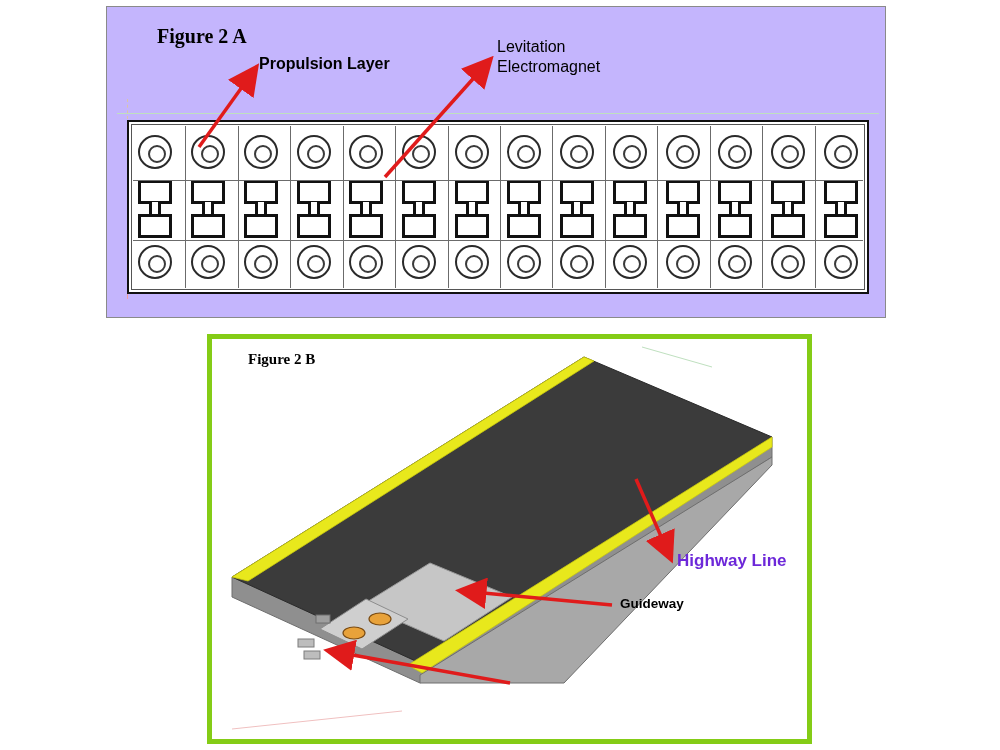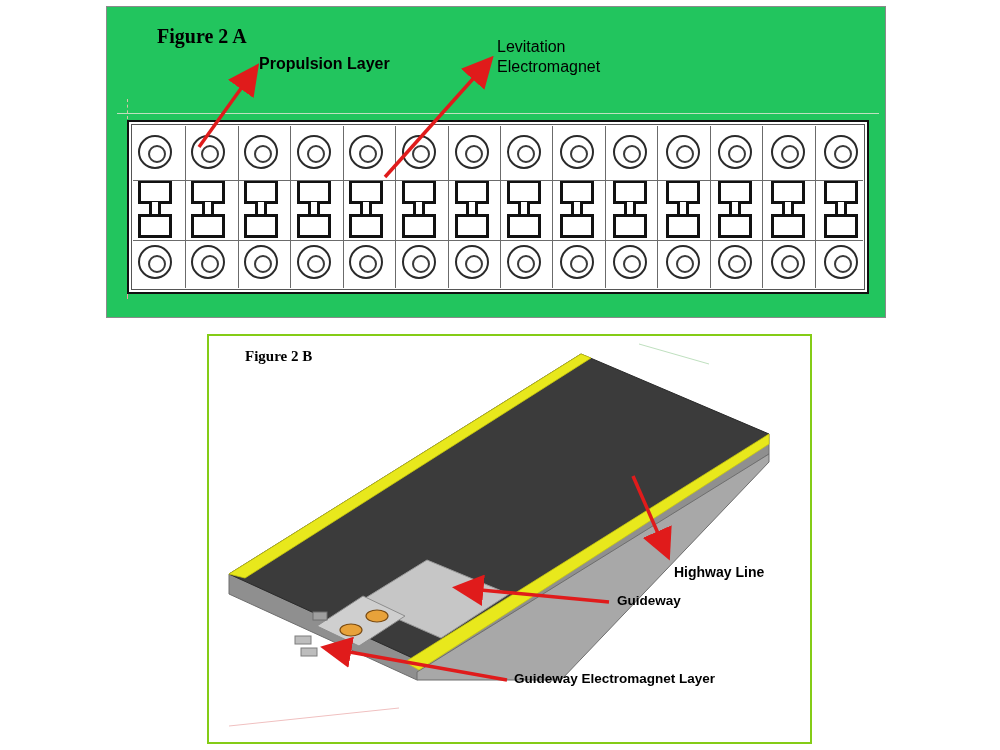--- a/index.html
+++ b/index.html
@@ -16,21 +16,21 @@
     height: 750px;
     background: #ffffff;
   }
 
   
   #panel-a {
     position: absolute;
     left: 106px; top: 6px;
     width: 780px; height: 312px;
     border: 1px solid #8a8a8a;
-    background: #22c55e;
+    background: #c4b5fd;
   }
   #fig-a-title {
     position: absolute;
     left: 50px; top: 18px;
     font-family: "Liberation Serif", serif;
     font-weight: bold;
     font-size: 20px;
     color: #000;
     white-space: nowrap;
   }
@@ -163,36 +163,36 @@
   }
 
   
   .arrow-svg { position: absolute; left: 0; top: 0; overflow: visible; }
 
   
   #panel-b {
     position: absolute;
     left: 207px; top: 334px;
     width: 605px; height: 410px;
-    border: 2px solid #84cc16;
+    border: 5px solid #84cc16;
     background: #ffffff;
   }
   #fig-b-title {
     position: absolute;
     left: 36px; top: 12px;
     font-family: "Liberation Serif", serif;
     font-weight: bold;
     font-size: 15px;
     color: #000;
     white-space: nowrap;
   }
   #label-highway {
     position: absolute;
-    left: 465px; top: 228px;
-    font-size: 14px; font-weight: bold; color: #000000;
+    left: 465px; top: 212px;
+    font-size: 17px; font-weight: bold; color: #6d28d9;
     white-space: nowrap;
   }
   #label-guideway {
     position: absolute;
     left: 408px; top: 257px;
     font-size: 13.5px; font-weight: bold; color: #000;
     white-space: nowrap;
   }
   #label-gem-layer {
     position: absolute;
@@ -469,16 +469,15 @@
       <rect x="92" y="312" width="16" height="8" fill="#bdbdbd" stroke="#7d7d7d" stroke-width="1"></rect>
       <rect x="104" y="276" width="14" height="8" fill="#9f9f9f" stroke="#6f6f6f" stroke-width="1"></rect>
 
       <line x1="424" y1="140" x2="458" y2="218" stroke="#e01b1b" stroke-width="3.5" marker-end="url(#ah2)"></line>
       <line x1="400" y1="266" x2="250" y2="252" stroke="#e01b1b" stroke-width="3.5" marker-end="url(#ah2)"></line>
       <line x1="298" y1="344" x2="118" y2="312" stroke="#e01b1b" stroke-width="3.5" marker-end="url(#ah2)"></line>
     </svg>
 
     <div id="label-highway">Highway Line</div>
     <div id="label-guideway">Guideway</div>
-    <div id="label-gem-layer">Guideway Electromagnet Layer</div>
   </div>
 
 </div>
 
 </body></html>

